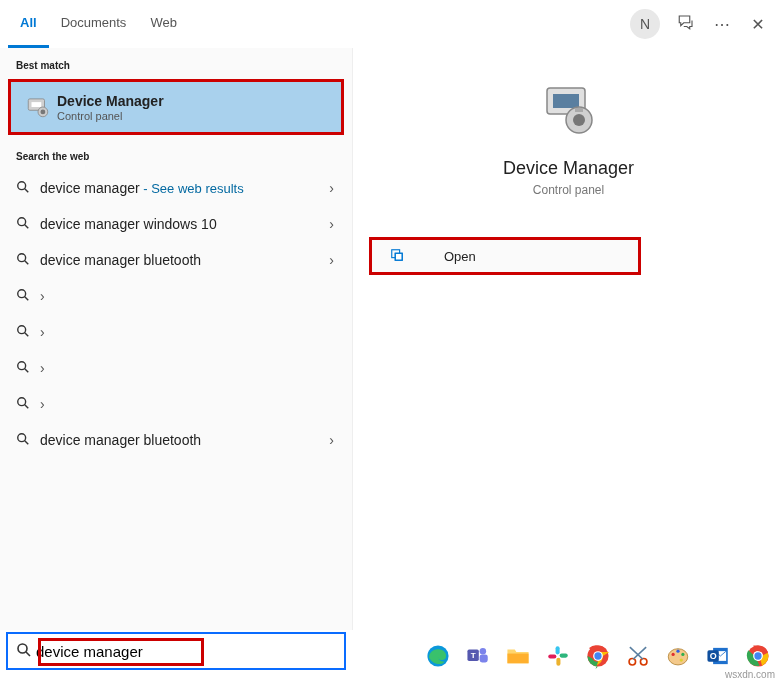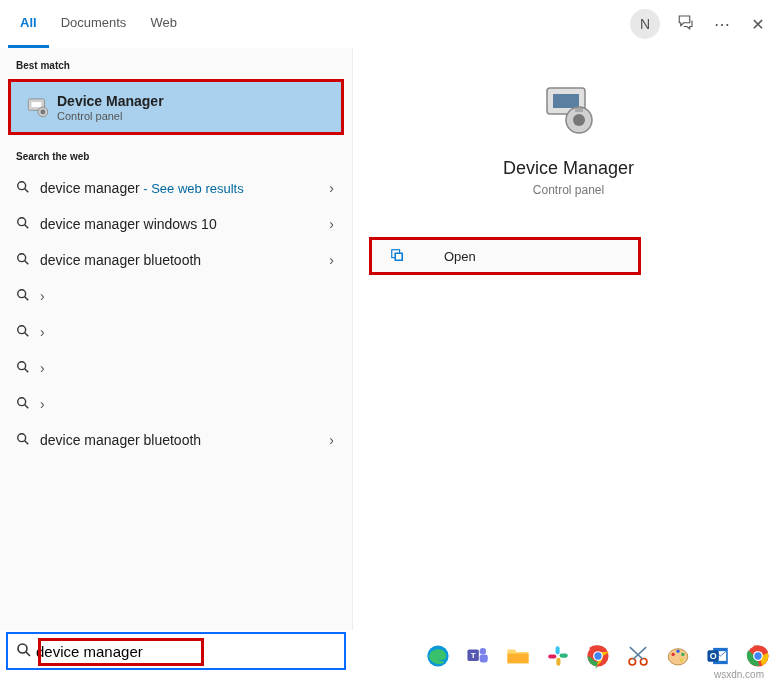--- a/index.html
+++ b/index.html
@@ -44,21 +44,21 @@
 .redbox { border:3px solid #c00; }
 .bluebox { border:2px solid #0a6cff; }
 
 .search-bar { position:absolute; left:6px; bottom:10px; width:340px; height:38px; background:#fff; display:flex; align-items:center; padding:0 8px; }
 .search-bar input { border:none; outline:none; font-size:15px; flex:1; padding:4px; }
 .search-inner { position:absolute; left:30px; top:4px; height:28px; width:166px; pointer-events:none; }
 
 .taskbar { position:absolute; right:0; bottom:6px; display:flex; align-items:center; gap:4px; padding:0 8px; }
 .tb-icon { width:36px; height:36px; display:flex; align-items:center; justify-content:center; font-size:20px; }
 
-.watermark { position:absolute; right:20px; bottom:0; font-size:10px; color:#999; }
+.watermark { position:absolute; right:9px; bottom:0; font-size:10px; color:#999; }
 
 .dm-icon-svg { display:inline-block; }
 </style>
 </head>
 <body>
 
 <div class="header">
   <div class="tabs">
     <div class="tab active">All</div>
     <div class="tab">Documents</div>

